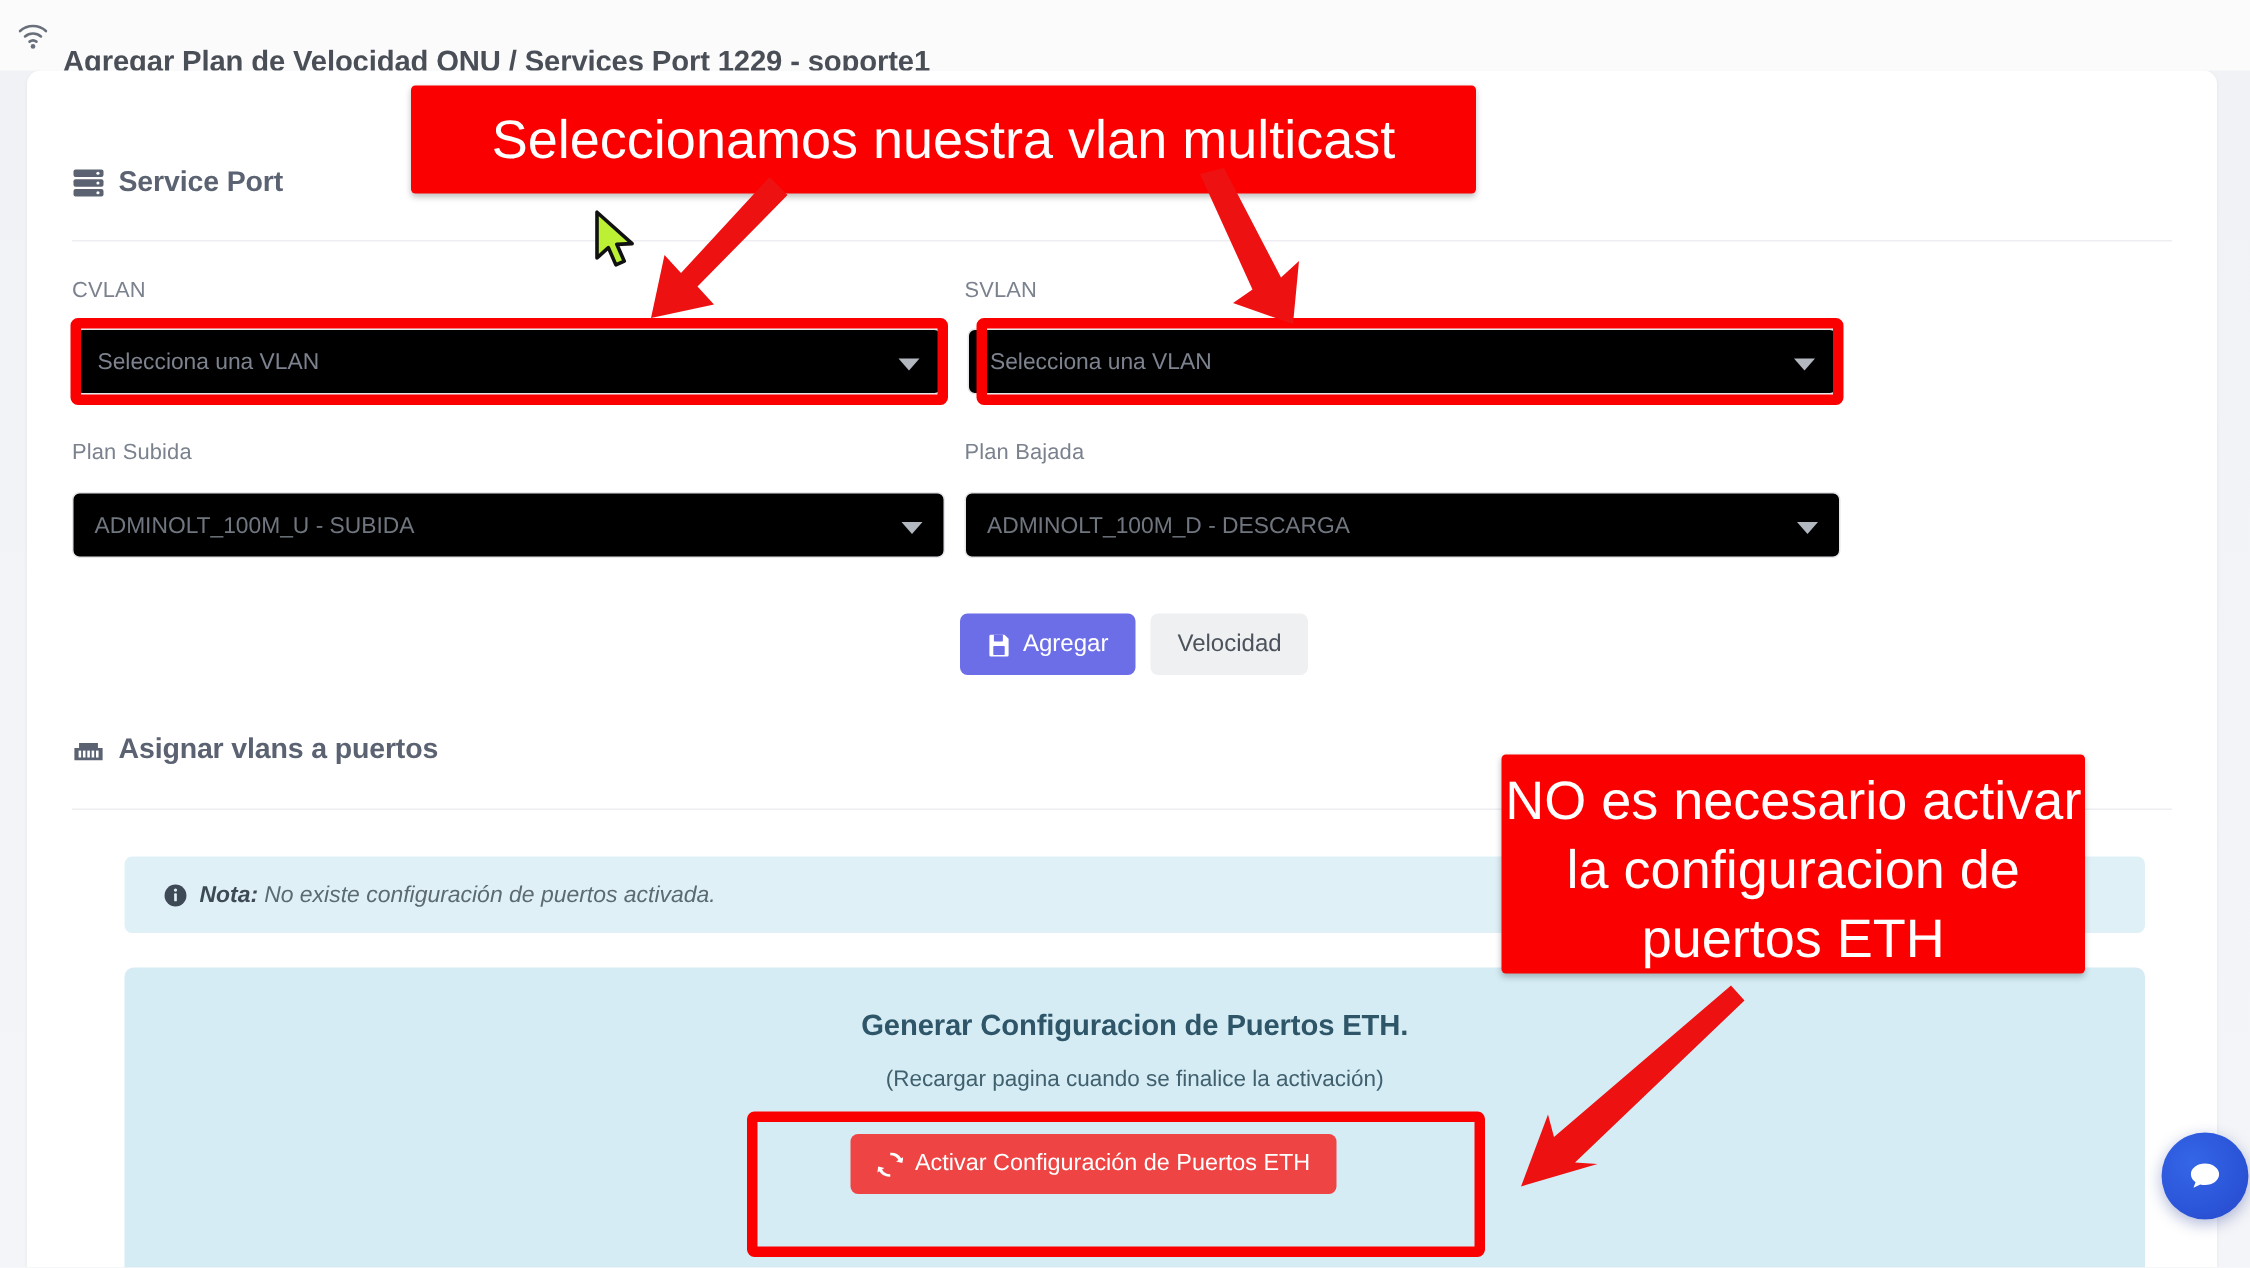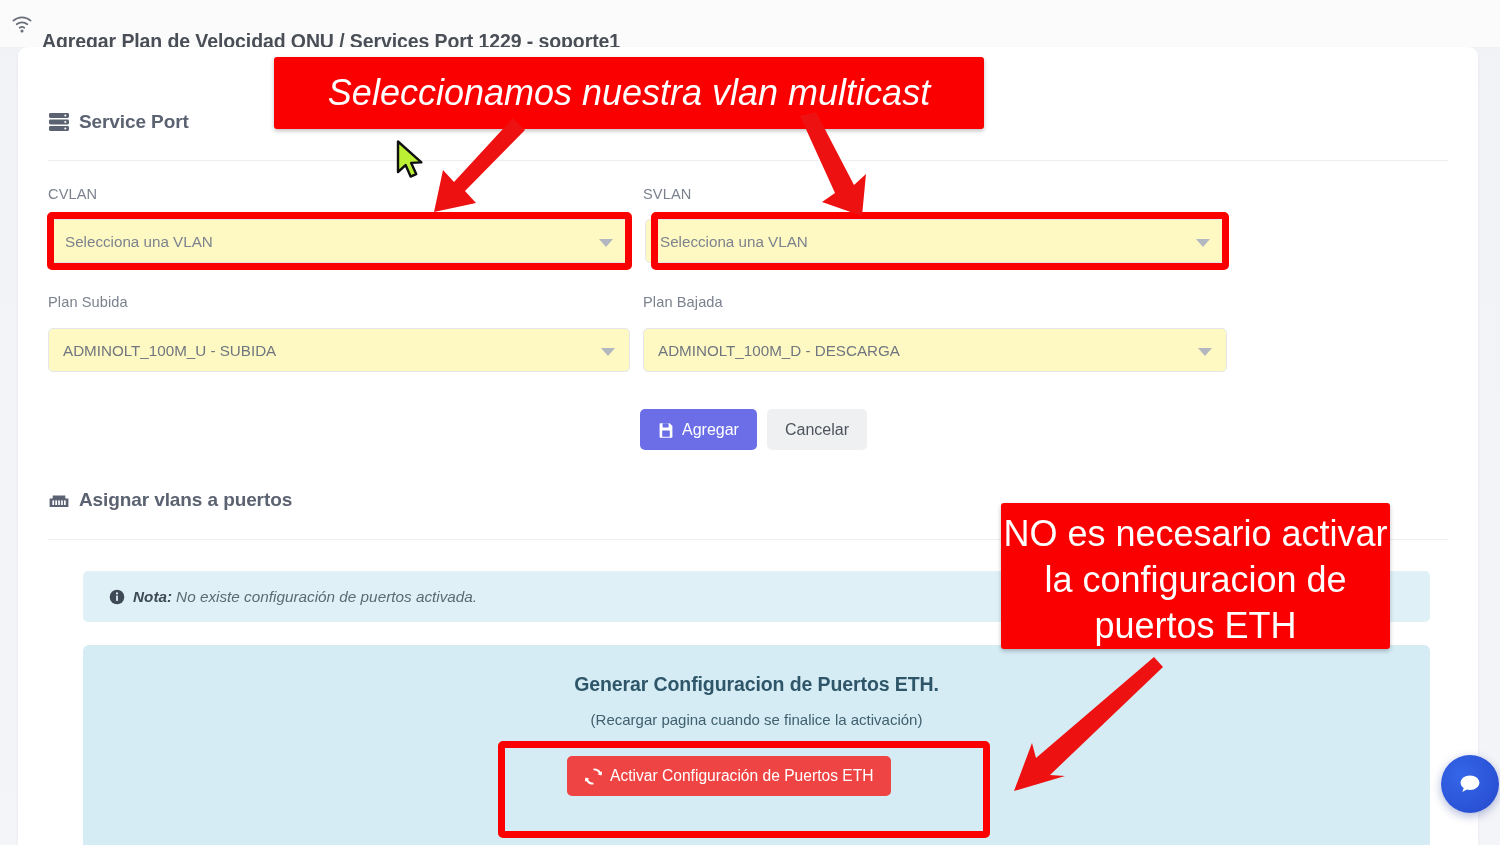--- a/index.html
+++ b/index.html
@@ -73,21 +73,21 @@
   .fld-label {
     position: absolute;
     font-size: 14.6px;
     color: #7b828e;
     letter-spacing: .1px;
     white-space: nowrap;
   }
   .select {
     position: absolute;
     height: 44px;
-    background: #fef9c3;
+    background: #000000;
     border: 1px solid #e4e6ea;
     border-radius: 5px;
     display: flex; align-items: center;
     padding: 0 14px;
     font-size: 15.2px;
     color: #7d838e;
     white-space: nowrap;
     overflow: hidden;
   }
   .select.filled { color: #70767f; }
@@ -261,21 +261,21 @@
 
     <div class="btn btn-primary" style="left:622px; top:362px;">
       <svg class="save-ic" width="16" height="16" viewBox="0 0 16 16">
         <path d="M1.6 1.2h10.1L14.4 3.9v10.9a.9.9 0 0 1-.9.9H2.5a.9.9 0 0 1-.9-.9V2.1a.9.9 0 0 1 .9-.9z" fill="#ffffff"></path>
         <rect x="4.6" y="1.2" width="6" height="4.4" rx=".5" fill="#6c6ee8"></rect>
         <rect x="4.2" y="8.6" width="7.6" height="6.1" rx=".6" fill="#6c6ee8"></rect>
       </svg>
       <span>Agregar</span>
     </div>
     <div class="btn btn-secondary" style="left:749px; top:362px;">
-      <span>Cancelar</span>
+      <span>Velocidad</span>
     </div>
 
     <div class="sec-head" style="left:30px; top:442px;">
       <svg class="sec-ic" width="22" height="18" viewBox="0 0 22 18">
         <path d="M1.6 7.6h3.1V4.4h12.6v3.2h3.1v8.3H1.6z" fill="#5b6271"></path>
         <rect x="4.4" y="9.4" width="1.7" height="4.6" fill="#ffffff"></rect>
         <rect x="7.3" y="9.4" width="1.7" height="4.6" fill="#ffffff"></rect>
         <rect x="10.2" y="9.4" width="1.7" height="4.6" fill="#ffffff"></rect>
         <rect x="13.1" y="9.4" width="1.7" height="4.6" fill="#ffffff"></rect>
         <rect x="16.0" y="9.4" width="1.7" height="4.6" fill="#ffffff"></rect>
@@ -301,21 +301,21 @@
         <svg class="sync-ic" width="17" height="17" viewBox="0 0 17 17">
           <path d="M8.5 2.2a6.3 6.3 0 0 1 5.5 3.2l-1.6.9 4.1 1.1.9-4.2-1.6.9A8 8 0 0 0 8.5.5z" fill="#ffffff"></path>
           <path d="M8.5 14.8a6.3 6.3 0 0 1-5.5-3.2l1.6-.9-4.1-1.1-.9 4.2 1.6-.9a8 8 0 0 0 7.3 3.6z" fill="#ffffff"></path>
         </svg>
         <span>Activar Configuración de Puertos ETH</span>
       </div>
     </div>
 
   </div>
 
-  <div class="ann-box" style="left:274px; top:57px; width:710px; height:72px;font-style:italic;">
+  <div class="ann-box" style="left:274px; top:57px; width:710px; height:72px;">
     <div class="ann-line">Seleccionamos nuestra vlan multicast</div>
   </div>
 
   <div class="ann-box" style="left:1001px; top:503px; width:389px; height:146px;justify-content:flex-end;">
     <div class="ann-line">NO es necesario activar</div>
     <div class="ann-line">la configuracion de</div>
     <div class="ann-line">puertos ETH</div>
   </div>
 
   <div class="ann-outline" style="left:47px;  top:212px; width:585px; height:58px;"></div>

